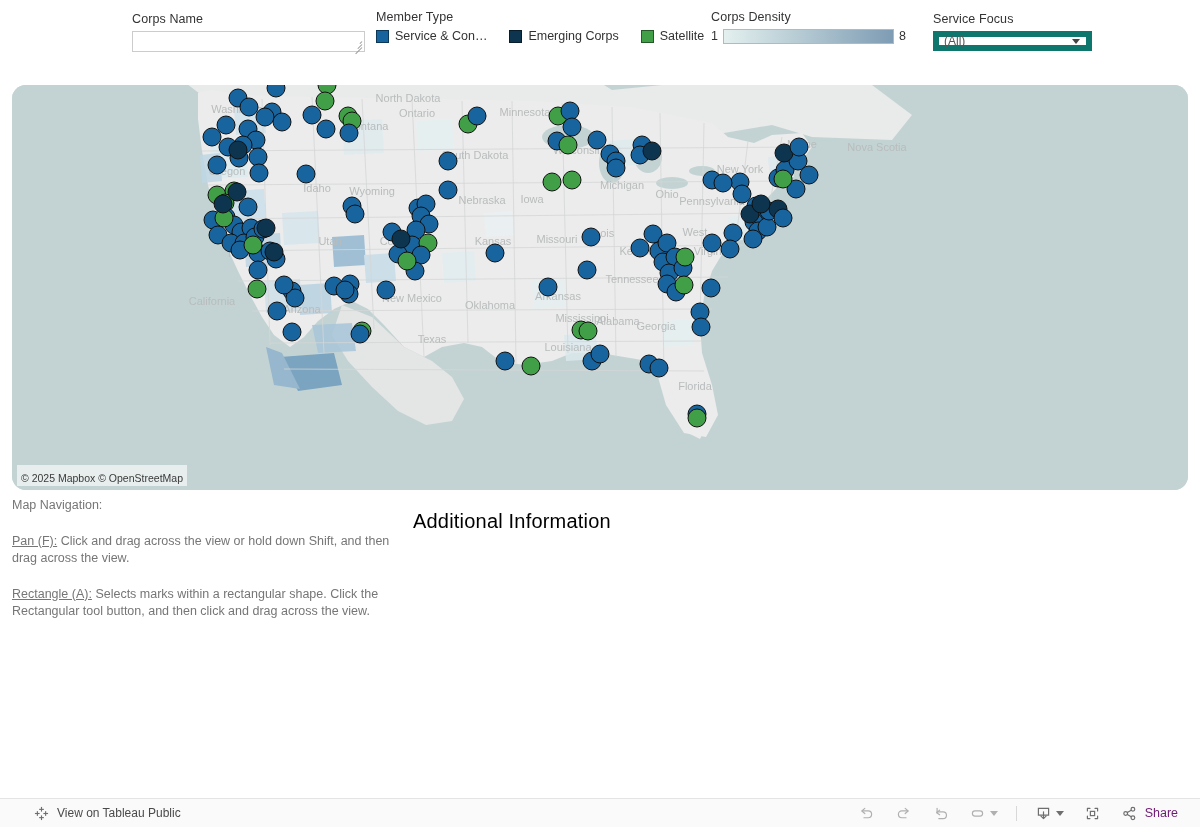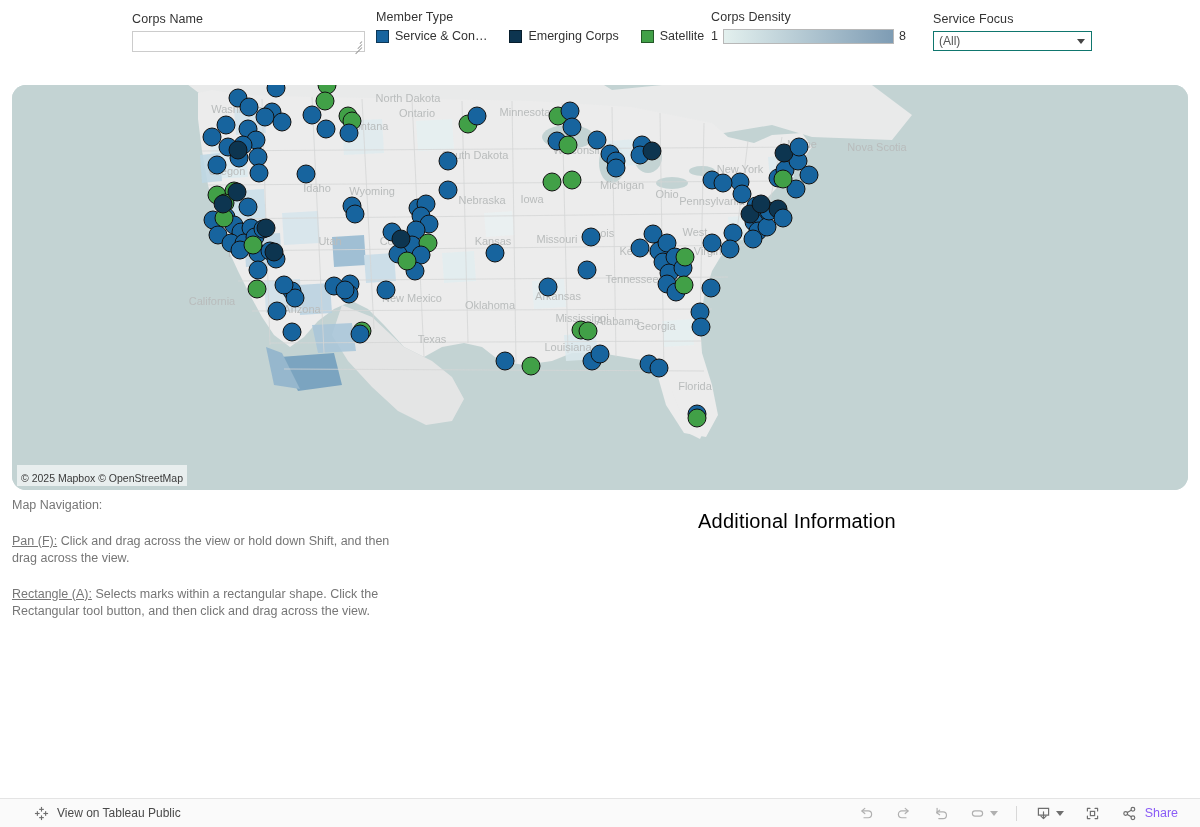--- a/index.html
+++ b/index.html
@@ -87,21 +87,21 @@
   .grad-max { margin-left: 5px; }
   .grad-bar {
     width: 171px; height: 15px;
     border: 1px solid #b8b8b8;
   }
 
   
   #service-focus-block { left: 933px; top: 12px; }
   .select-box {
     width: 159px; height: 20px;
-    border: 1px solid #0f766e;
+    border: 6px solid #0f766e;
     background: #ffffff;
     display: flex; align-items: center;
     padding: 0 4px 0 5px;
     position: relative;
   }
   .select-value { font-size: 12px; color: #555555; }
   .select-arrow {
     position: absolute; right: 6px; top: 50%;
     margin-top: -2px;
     width: 0; height: 0;
@@ -149,21 +149,21 @@
     line-height: 17.5px;
   }
   .nav-help .head { display: block; margin-bottom: 18px; }
   .nav-help p { margin: 0 0 18px 0; }
   .nav-help u { }
 
   .additional-info {
     position: absolute;
     left: 413px; top: 510px;
     width: 768px;
-    text-align: center;
+    text-align: left;
     font-size: 20px;
     color: #000000;
     letter-spacing: 0.2px;
   }
 
   
   .toolbar {
     position: absolute;
     left: 0; bottom: 0;
     width: 1200px; height: 29px;
@@ -198,21 +198,21 @@
     margin: 0 8px;
   }
   .caret-sm {
     width: 0; height: 0;
     border-left: 4px solid transparent;
     border-right: 4px solid transparent;
     border-top: 5px solid currentColor;
     margin-left: 4px;
   }
   .share-label {
-    font-size: 12.5px; color: #8b5cf6;
+    font-size: 12.5px; color: #701a75;
     margin-left: 7px;
   }
 </style>
 </head>
 <body>
 
 <div class="dashboard">
 
   <div class="filter-bar">
 

